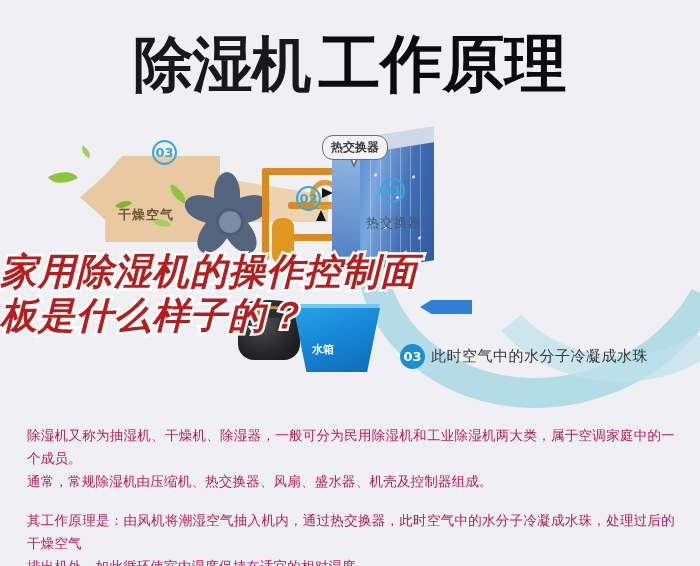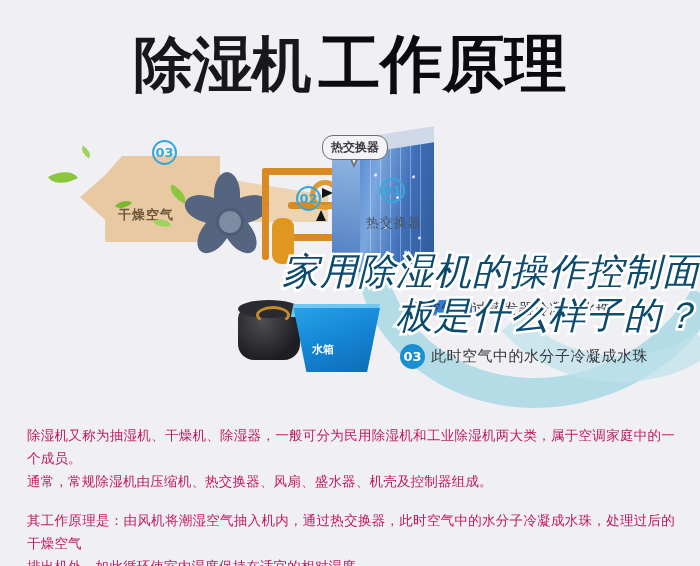--- a/index.html
+++ b/index.html
@@ -147,23 +147,23 @@
   .humid-label{position:absolute;left:366px;top:96px;font-size:13px;color:#4a5560;letter-spacing:1px;}
 
   
   .step-line{position:absolute;display:flex;align-items:center;gap:6px;white-space:nowrap;}
   .step-line .txt{font-size:15px;color:#33373d;letter-spacing:.5px;}
   .step-02{left:410px;top:182px;}
   .step-03{left:400px;top:226px;}
 
   
   .overlay{
-    position:absolute;left:0;top:250px;width:700px;text-align:right;
-    font-size:37px;font-weight:normal;font-style:italic;line-height:44px;
-    color:#0c4a6e;
+    position:absolute;left:0;top:250px;width:700px;text-align:left;
+    font-size:37px;font-weight:bold;font-style:italic;line-height:44px;
+    color:#b91c1c;
     -webkit-text-stroke:5px #ffffff;
     paint-order:stroke fill;
     letter-spacing:1px;
     text-shadow:0 0 1px #ffffff;
   }
   .overlay span{display:block;}
 
   
   .body-copy{position:absolute;left:27px;top:424px;width:648px;}
   .body-copy p{
@@ -247,23 +247,20 @@
     <div class="badge outline badge-03a">03</div>
     <div class="badge outline badge-02">02</div>
     <div class="badge outline badge-01">01</div>
 
     <div class="callout-tail"></div>
     <div class="callout-tail-in"></div>
     <div class="callout">热交换器</div>
 
     <div class="humid-label">热交换器</div>
 
-    <div class="step-line step-02">
-      <span class="txt">湿空气经过蒸发器冷凝成水珠</span>
-    </div>
     <div class="step-line step-03">
       <span class="badge solid" style="position:relative;left:0;top:0;">03</span>
       <span class="txt">此时空气中的水分子冷凝成水珠</span>
     </div>
   </div>
 
   <div class="overlay">
     <span>家用除湿机的操作控制面</span>
     <span>板是什么样子的？</span>
   </div>

